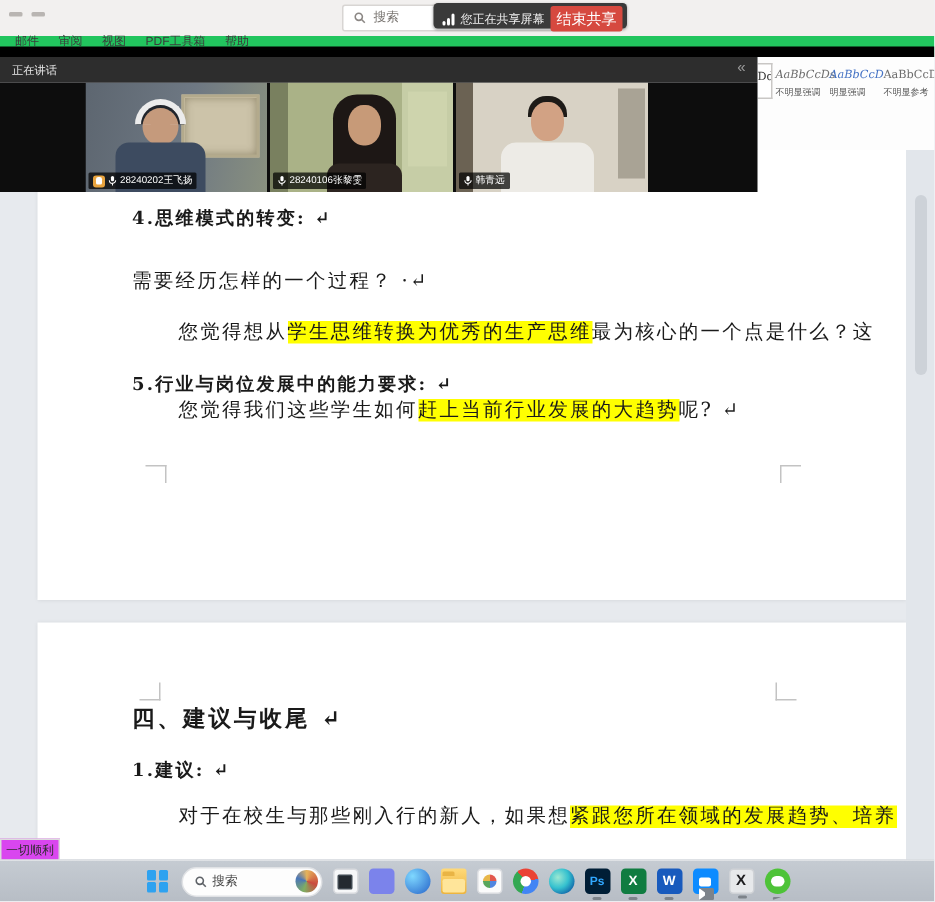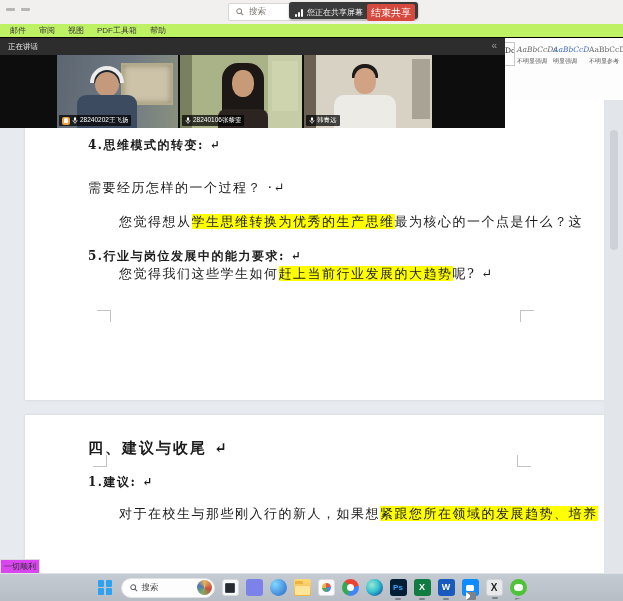--- a/index.html
+++ b/index.html
@@ -17,22 +17,22 @@
   
   .share-banner { position:absolute; left:289px; top:2px; height:17px; z-index:6; display:flex; align-items:center;
     background:#3a3a3a; border-radius:3px; padding:4px 3px 0 6px; gap:4px; box-shadow:0 1px 2px rgba(0,0,0,.35); }
   .sig { display:flex; align-items:flex-end; gap:1px; height:8px; }
   .sig i { display:block; width:2px; background:#fff; border-radius:1px; }
   .sig i:nth-child(1){height:3px} .sig i:nth-child(2){height:5px} .sig i:nth-child(3){height:8px}
   .share-text { color:#f2f2f2; font-size:8px; white-space:nowrap; }
   .end-share { background:#d6493f; color:#fff; font-size:10px; border-radius:2px; padding:1.5px 4px; white-space:nowrap; }
 
   
-  .menu-bar { position:absolute; left:0; top:24px; width:623px; height:14px; background:#bef264;
-    border-bottom:1px solid #000000; display:flex; align-items:center; gap:13px; padding:0 10px; z-index:4; }
+  .menu-bar { position:absolute; left:0; top:24px; width:623px; height:14px; background:#22c55e;
+    border-bottom:7px solid #000000; display:flex; align-items:center; gap:13px; padding:0 10px; z-index:4; }
   .menu-tab { font-size:8px; color:#3b3b3b; white-space:nowrap; }
 
   
   .ribbon-right { position:absolute; left:505px; top:38px; width:118px; height:62px; background:#fdfdfd; z-index:3; overflow:hidden; }
   .style-row { display:flex; gap:2px; padding:4px 0 0 0; }
   .style-partial { width:13px; border:1px solid #c9c7c5; border-left:none; background:#fff;
     font-family:"DejaVu Serif", serif; font-size:7.5px; color:#333; overflow:hidden; padding-top:3px; }
   .style-item { width:34px; flex:0 0 34px; padding-top:3px; text-align:left; }
   .style-preview { font-family:"DejaVu Serif", serif; font-size:7.5px; white-space:nowrap; }
   .style-label { font-size:6px; color:#555; margin-top:3px; white-space:nowrap; }
@@ -86,21 +86,21 @@
     margin-left:63px; margin-right:18px; letter-spacing:1.5px; line-height:17px; white-space:nowrap; }
   .doc-line.body { font-size:13px; }
   .doc-line.heading { font-size:12px; font-weight:bold; }
   .doc-line.title { font-size:15px; font-weight:bold; letter-spacing:2px; }
   .doc-line.indent { text-indent:31px; }
   .page1 .doc-line:nth-child(1){ padding-top:37px; }
   .page1 .doc-line:nth-child(2){ margin-top:25px; }
   .page1 .doc-line:nth-child(3){ margin-top:17px; }
   .page1 .doc-line:nth-child(4){ margin-top:18px; }
   .page1 .doc-line:nth-child(5){ }
-  .page2 .doc-line:nth-child(1){ padding-top:25px; }
+  .page2 .doc-line:nth-child(1){ padding-top:56px; }
   .page2 .doc-line:nth-child(2){ margin-top:17px; }
   .page2 .doc-line:nth-child(3){ margin-top:14px; }
   .hl { background:#ffff00; }
   .mark { position:absolute; width:14px; height:12px; }
   .mark.bl { border-top:1px solid #c3c3c3; border-right:1px solid #c3c3c3; left:72px; top:210px; }
   .mark.br { border-top:1px solid #c3c3c3; border-left:1px solid #c3c3c3; left:495px; top:210px; }
   .mark.tl { border-bottom:1px solid #c3c3c3; border-right:1px solid #c3c3c3; left:68px; top:40px; }
   .mark.tr { border-bottom:1px solid #c3c3c3; border-left:1px solid #c3c3c3; left:492px; top:40px; }
 
   

